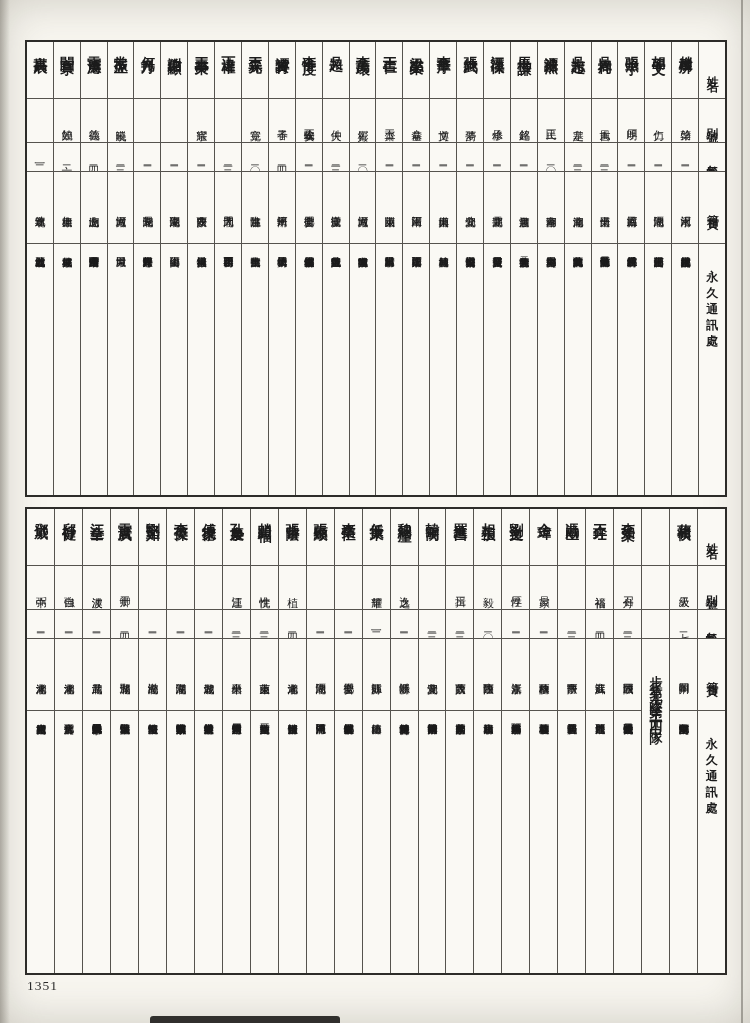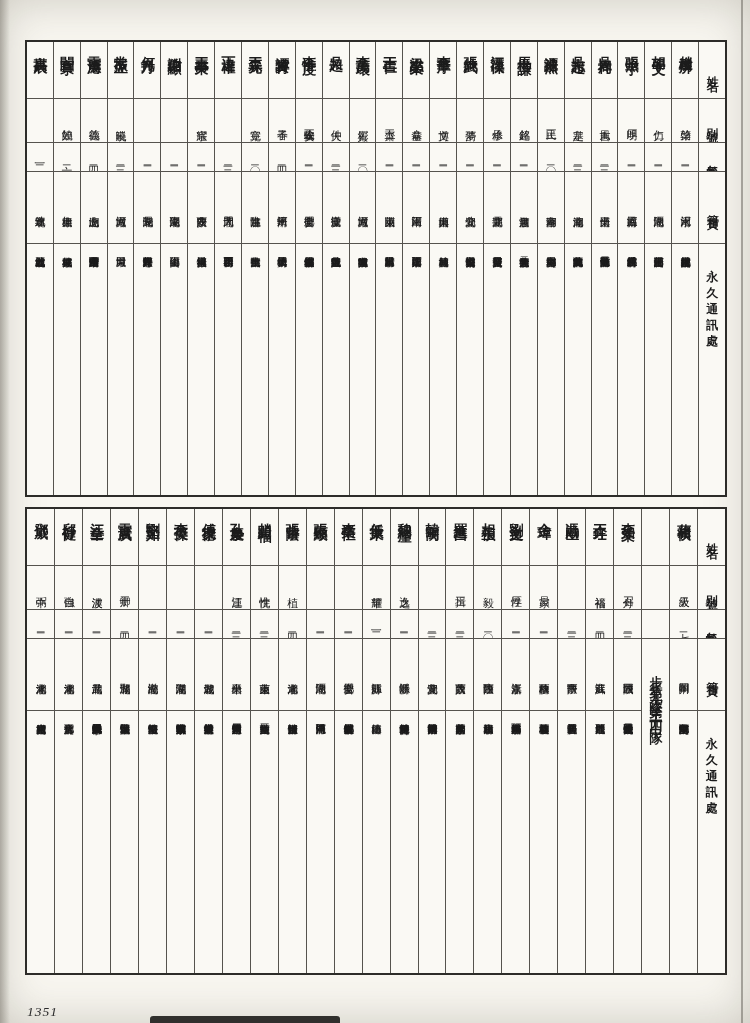--- a/index.html
+++ b/index.html
@@ -49,21 +49,21 @@
   
   .hcol .vtxt{font-weight:600;}
   .hcol .name-cell{align-items:center;padding-top:0;}
   .hcol .name-cell .vtxt{font-size:12px;font-weight:600;letter-spacing:4px;}
   .hcol .alias-cell .vtxt{font-size:12px;max-height:none;letter-spacing:3px;}
   .hcol .age-cell .vtxt{font-size:11.5px;}
   .hcol .native-cell .vtxt{font-size:12px;max-height:none;letter-spacing:3px;}
   .hcol .addr-cell{padding-top:16px;}
   .hcol .addr-cell .vtxt{font-size:12px;max-height:none;letter-spacing:16px;}
   
-  .page-number{position:absolute;left:27px;top:1004px;font-size:13.5px;letter-spacing:1px;color:#2a2a2a;font-style:italic;}
+  .page-number{position:absolute;left:27px;top:978px;font-size:13.5px;letter-spacing:1px;color:#2a2a2a;}
   
   .edge-right{position:absolute;top:0;bottom:0;right:7px;width:2px;background:#6d6a63;opacity:.55;}
   .edge-left{position:absolute;top:0;bottom:0;left:0;width:10px;background:linear-gradient(90deg,rgba(70,65,55,.35),rgba(70,65,55,0));}
   .bottom-streak{position:absolute;bottom:0;left:150px;width:190px;height:7px;background:#1d1c1a;border-radius:3px 3px 0 0;opacity:.9;}
 </style>
 </head>
 <body>
 
 <div class="page">
   <div class="edge-left"></div>

